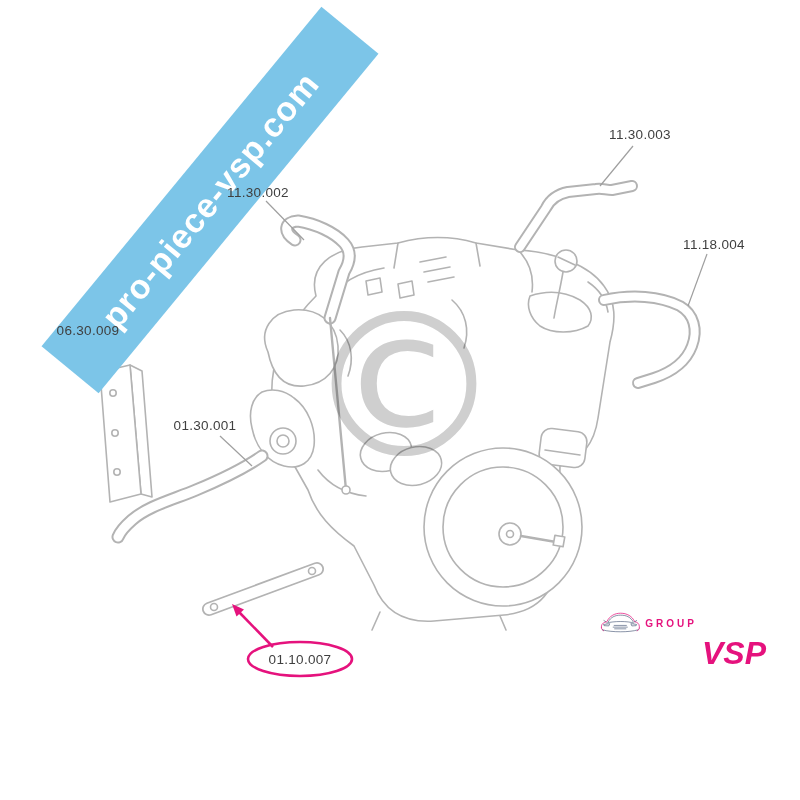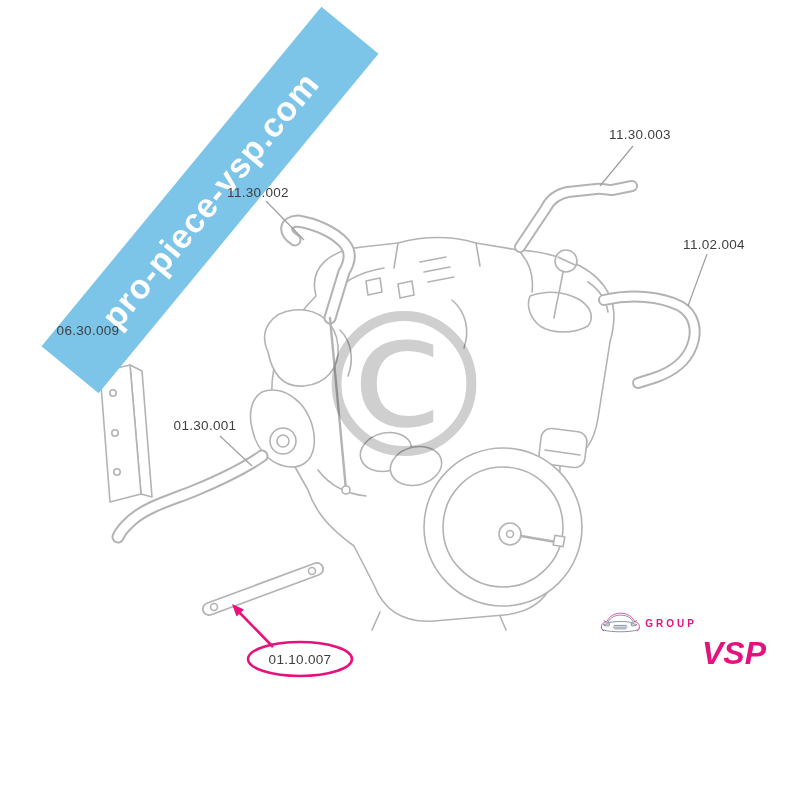--- a/index.html
+++ b/index.html
@@ -170,21 +170,21 @@
     </g>
   </svg>
 
 
   <div class="ribbon">
     <span>pro-piece-vsp.com</span>
   </div>
 
   <div class="plabel" id="lbl-003">11.30.003</div>
   <div class="plabel" id="lbl-002">11.30.002</div>
-  <div class="plabel" id="lbl-004">11.02.004</div>
+  <div class="plabel" id="lbl-004">11.18.004</div>
   <div class="plabel" id="lbl-009">06.30.009</div>
   <div class="plabel" id="lbl-001">01.30.001</div>
   <div class="plabel" id="lbl-007">01.10.007</div>
 
   <div class="logo">
     <svg width="165" height="92" viewBox="0 0 165 92">
       <path class="car-pink" d="M6,70 L6,62 C8,52 16,47 28,45 C38,22 60,10 84,10 C110,10 132,22 142,45 C154,47 160,53 161,63 L161,71"></path>
       <path class="car-pink" d="M6,70 C7,76 10,80 15,82 M161,71 C160,77 157,80 152,82"></path>
       <path class="car-navy" d="M34,45 C44,26 62,18 84,18 C108,18 126,26 136,45"></path>
       <path class="car-navy" d="M28,50 C55,42 115,42 138,50"></path>

